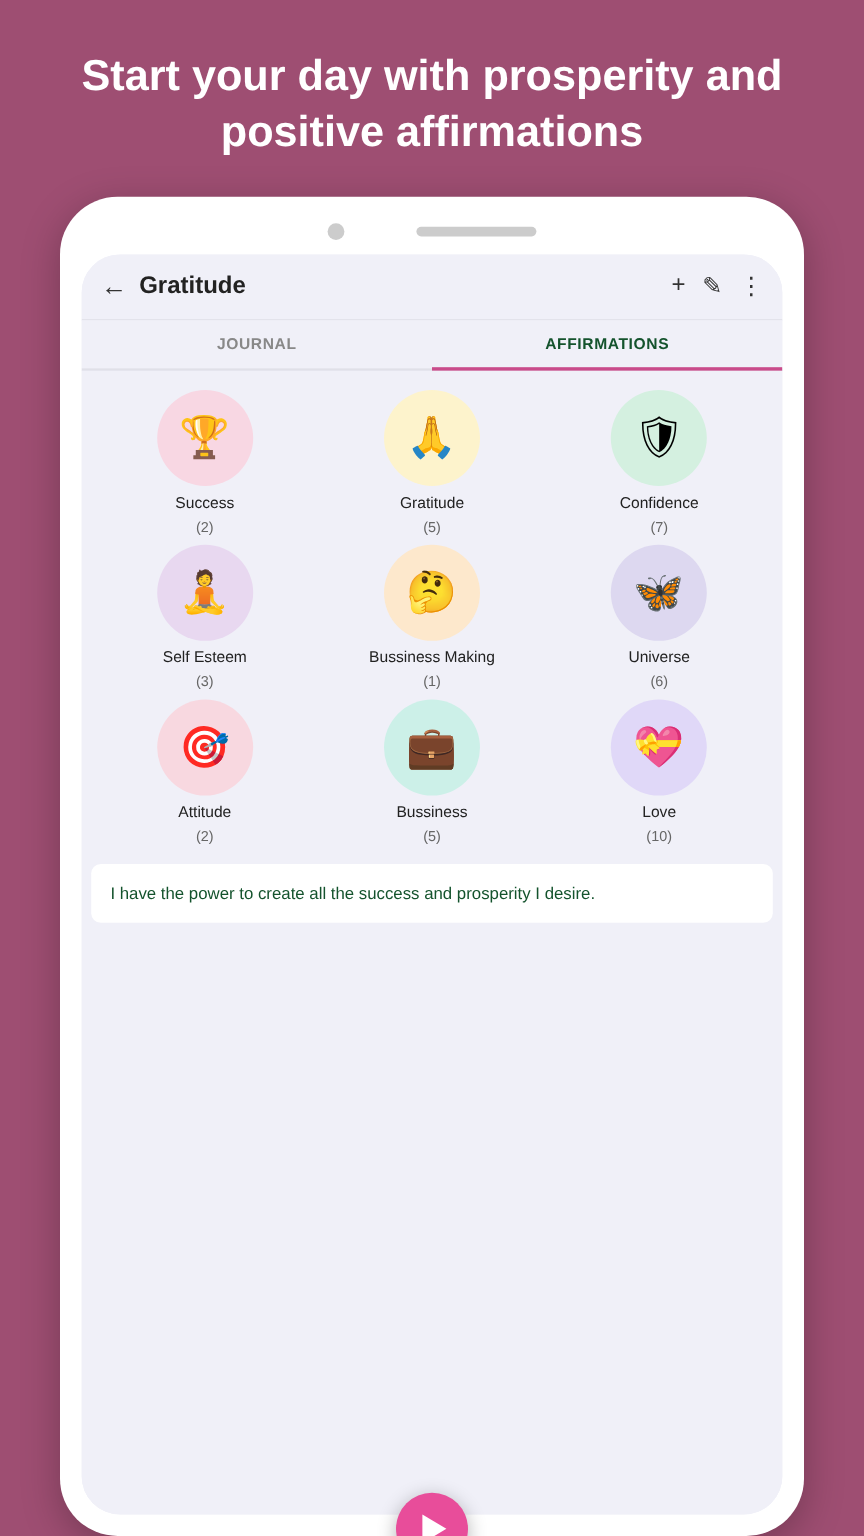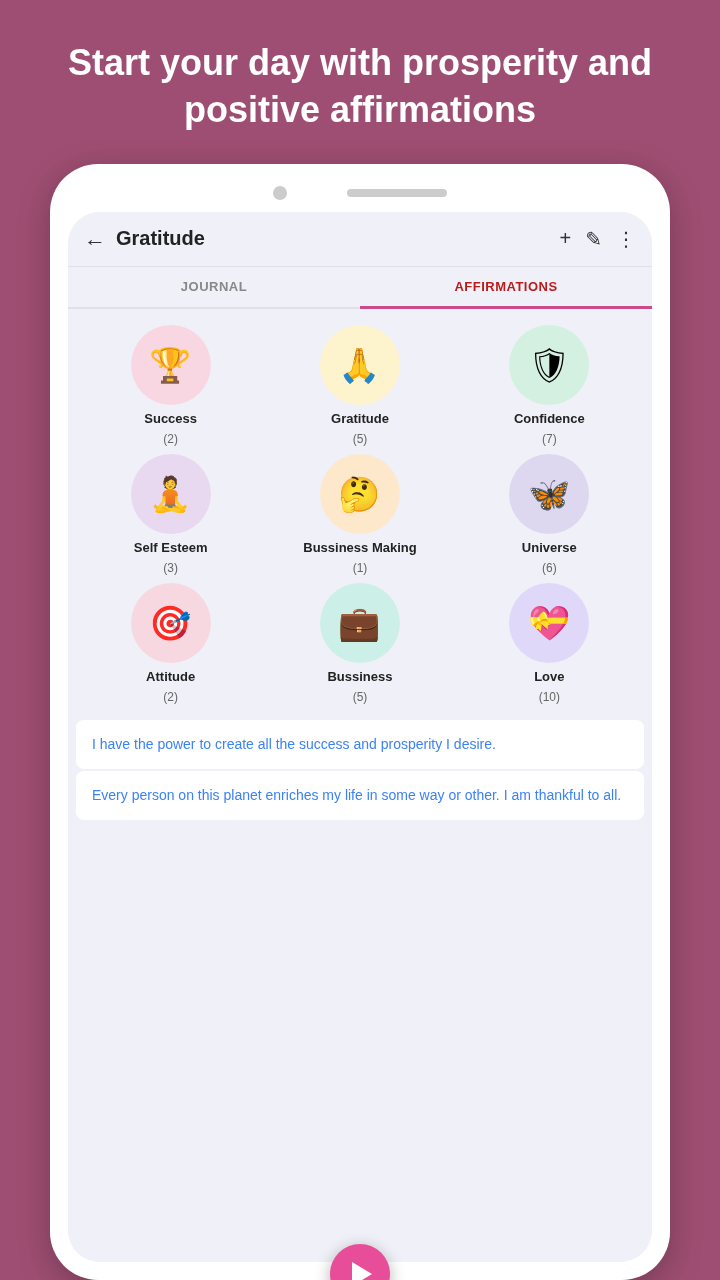--- a/index.html
+++ b/index.html
@@ -95,21 +95,21 @@
       flex: 1;
       text-align: center;
       padding: 12px 0;
       font-size: 13px;
       font-weight: 700;
       color: #888;
       letter-spacing: 0.5px;
       cursor: pointer;
     }
     .tab.active {
-      color: #b91c1c;
+      color: #14532d;
       border-bottom: 3px solid #c94b8a;
       margin-bottom: -2px;
     }
     .categories-grid {
       display: grid;
       grid-template-columns: repeat(3, 1fr);
       gap: 8px;
       padding: 16px 12px;
       background: #f0f0f8;
     }
@@ -124,21 +124,21 @@
       width: 80px;
       height: 80px;
       border-radius: 50%;
       display: flex;
       align-items: center;
       justify-content: center;
       font-size: 36px;
     }
     .category-name {
       font-size: 13px;
-      font-weight: 700;
+      font-weight: 400;
       color: #222;
       text-align: center;
     }
     .category-count {
       font-size: 12px;
       color: #666;
       text-align: center;
     }
     .bg-pink { background-color: #f8d7e3; }
     .bg-yellow { background-color: #fdf3cc; }
@@ -156,21 +156,21 @@
       padding: 0 8px 8px;
       background: #f0f0f8;
       flex: 1;
       overflow: hidden;
     }
     .affirmation-card {
       background: white;
       border-radius: 8px;
       padding: 14px 16px;
       font-size: 14px;
-      color: #3b82f6;
+      color: #14532d;
       line-height: 1.5;
     }
     .play-button-wrapper {
       position: absolute;
       bottom: -24px;
       left: 50%;
       transform: translateX(-50%);
       width: 60px;
       height: 60px;
       background: #e84d9a;
@@ -261,20 +261,19 @@
     </div>
         <div class="category-item">
       <div class="category-icon-circle bg-violet" style="font-size:34px;">💝</div>
       <span class="category-name">Love</span>
       <span class="category-count">(10)</span>
     </div>
       </div>
 
     <div class="affirmations-list" id="affirmations-container">
     <div class="affirmation-card">I have the power to create all the success and prosperity I desire.</div>
-        <div class="affirmation-card">Every person on this planet enriches my life in some way or other. I am thankful to all.</div>
       </div>
   </div>
 
   <div class="play-button-wrapper">
     <div class="play-triangle"></div>
   </div>
 </div>
 
 </body></html>

